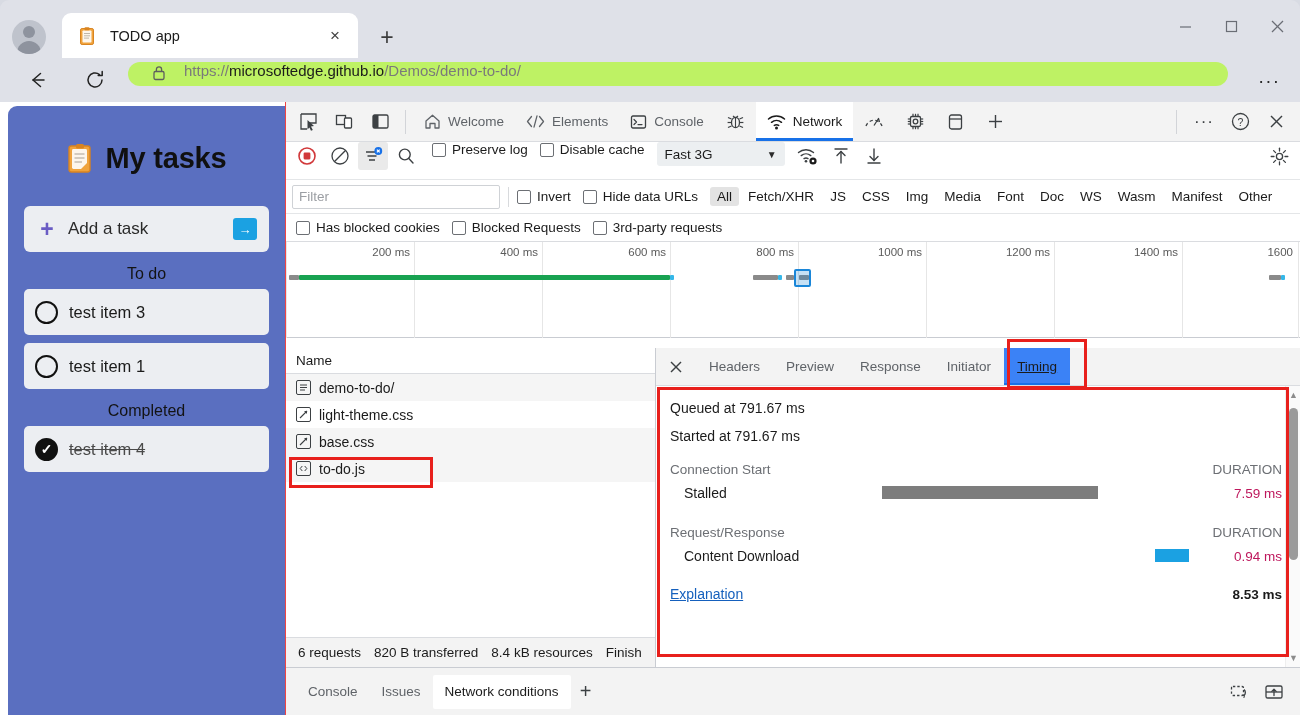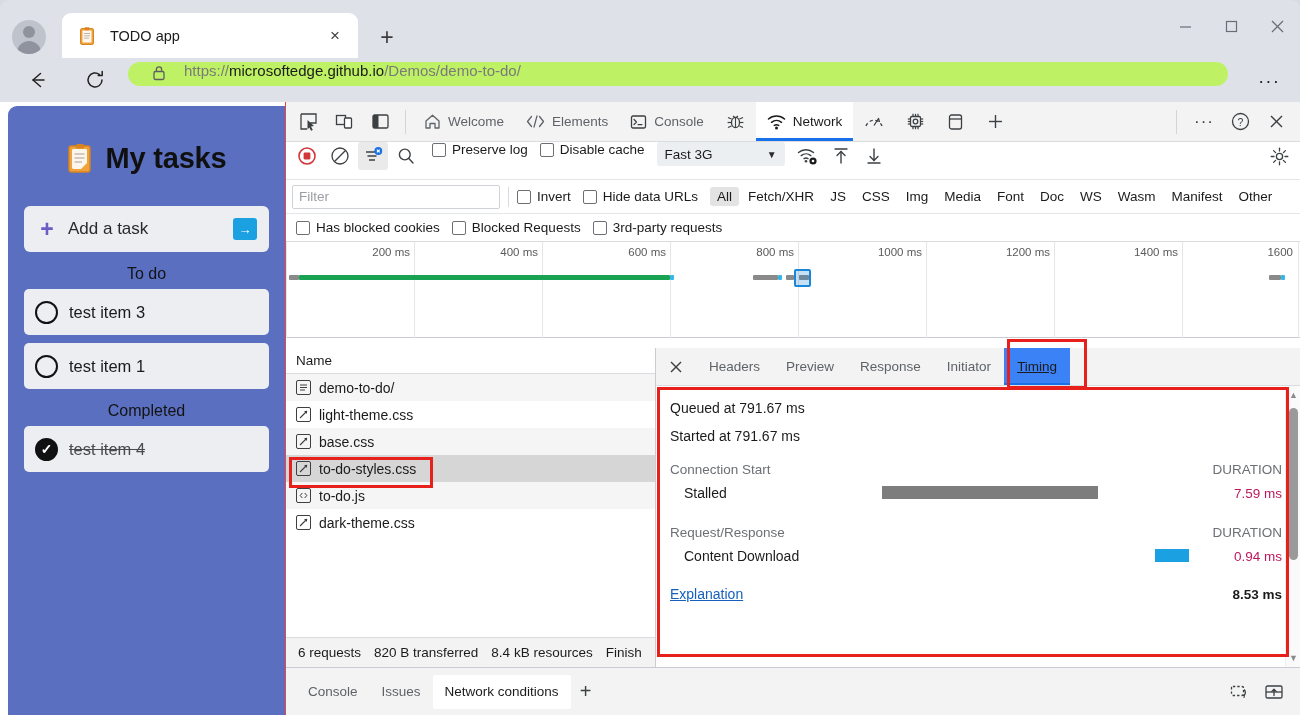--- a/index.html
+++ b/index.html
@@ -616,49 +616,31 @@
           <div class="req-row alt">
             <span class="req-ico">
               <svg width="11" height="11" viewBox="0 0 11 11">
                   <path d="M2 9 L9 2" stroke="#3c4043" stroke-width="1.1"></path>
                   <path d="M9 2 L9 5 L6 2 Z" fill="#3c4043"></path>
                 </svg>
             </span>
             <span>base.css</span>
           </div>
 
-          <div class="req-row selected">
-            <span class="req-ico">
-              <svg width="11" height="11" viewBox="0 0 11 11">
-                  <path d="M2 9 L9 2" stroke="#3c4043" stroke-width="1.1"></path>
-                  <path d="M9 2 L9 5 L6 2 Z" fill="#3c4043"></path>
-                </svg>
-            </span>
-            <span>to-do-styles.css</span>
-          </div>
 
           <div class="req-row alt">
             <span class="req-ico">
               <svg width="11" height="11" viewBox="0 0 11 11">
                   <path d="M4.3 3 L2.2 5.5 L4.3 8" fill="none" stroke="#3c4043" stroke-width="1"></path>
                   <path d="M6.7 3 L8.8 5.5 L6.7 8" fill="none" stroke="#3c4043" stroke-width="1"></path>
                 </svg>
             </span>
             <span>to-do.js</span>
           </div>
 
-          <div class="req-row">
-            <span class="req-ico">
-              <svg width="11" height="11" viewBox="0 0 11 11">
-                  <path d="M2 9 L9 2" stroke="#3c4043" stroke-width="1.1"></path>
-                  <path d="M9 2 L9 5 L6 2 Z" fill="#3c4043"></path>
-                </svg>
-            </span>
-            <span>dark-theme.css</span>
-          </div>
         </div>
 
         <div class="req-status">
           <span>6 requests</span>
           <span>820 B transferred</span>
           <span>8.4 kB resources</span>
           <span>Finish</span>
         </div>
       </div>
 

